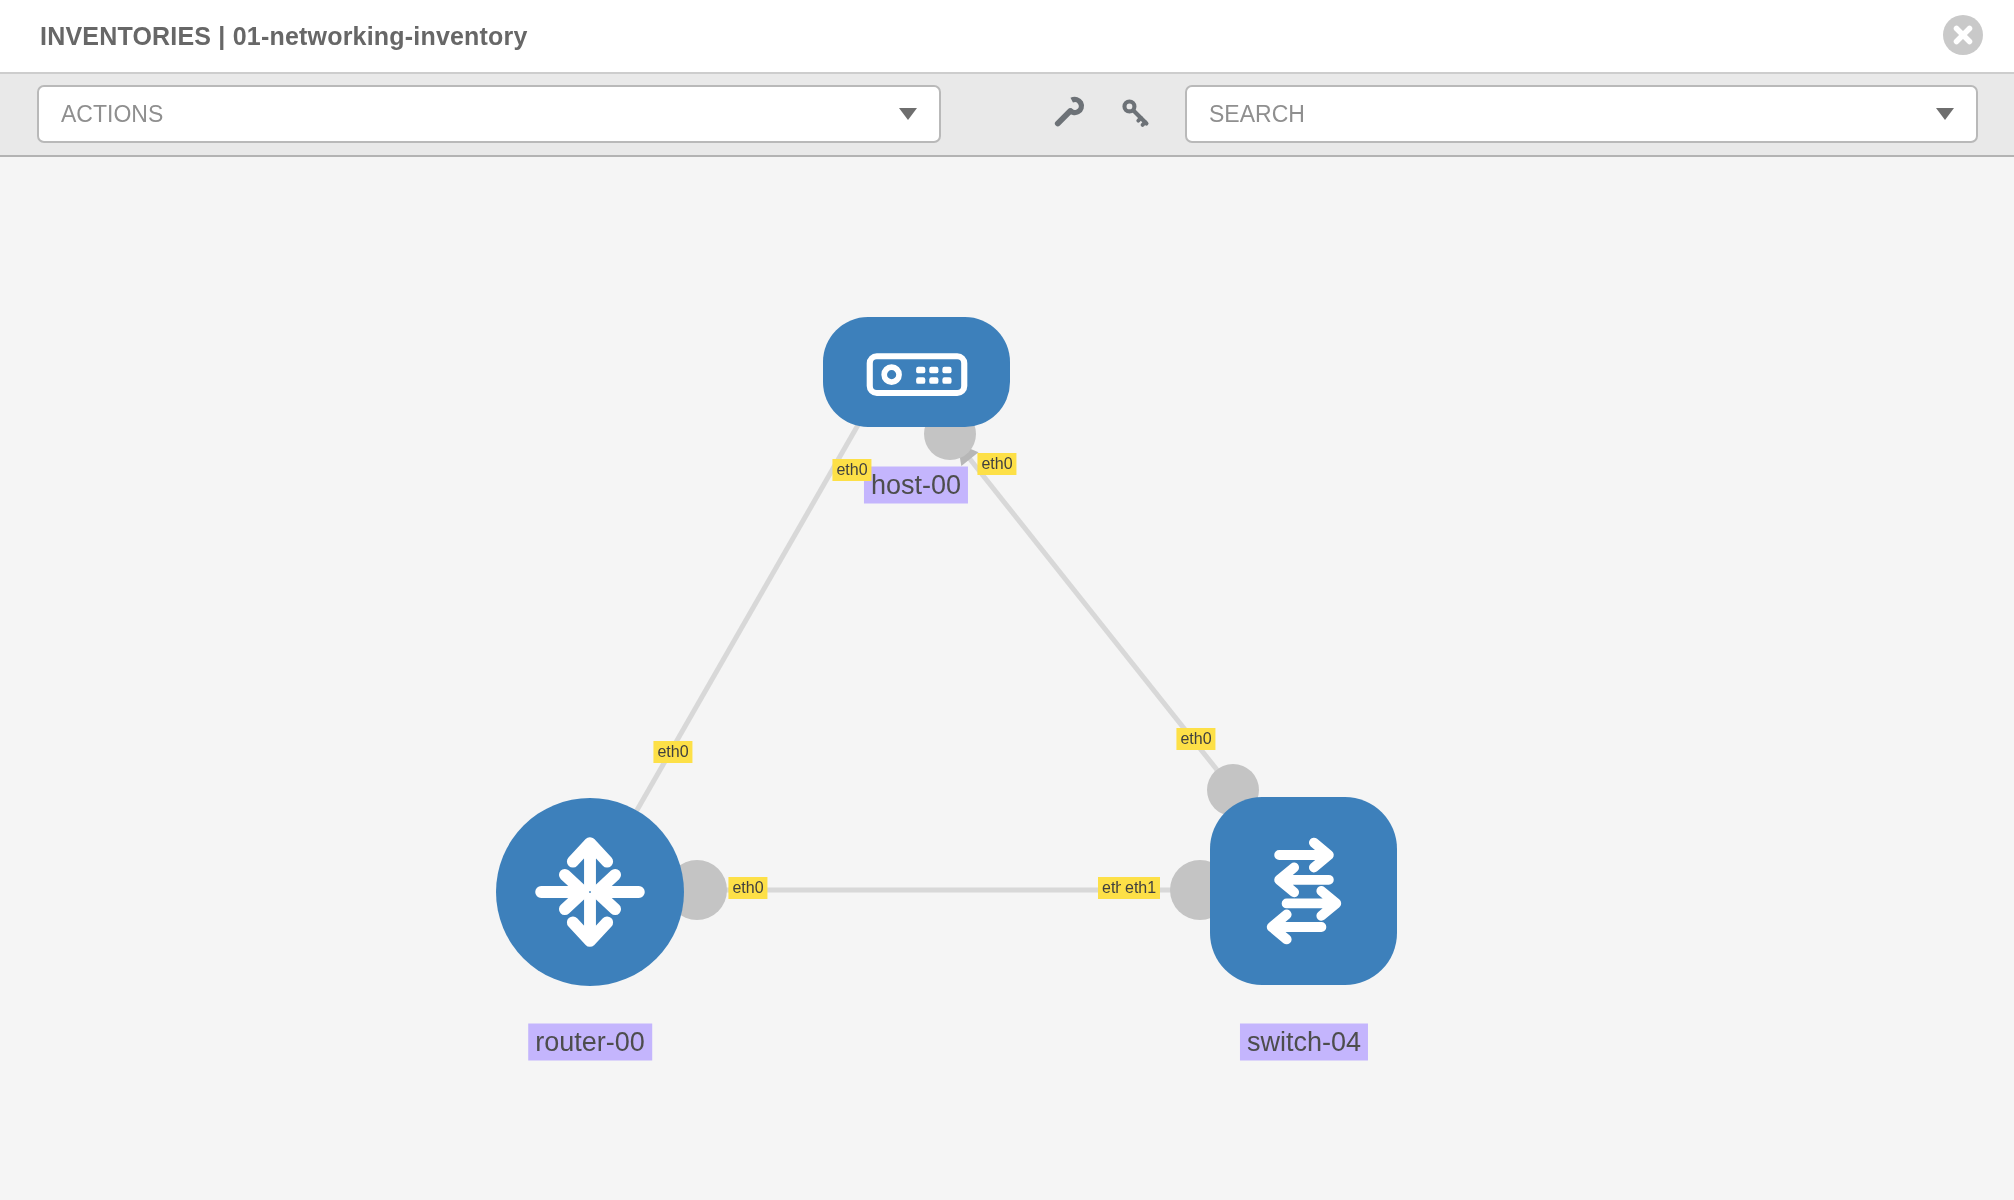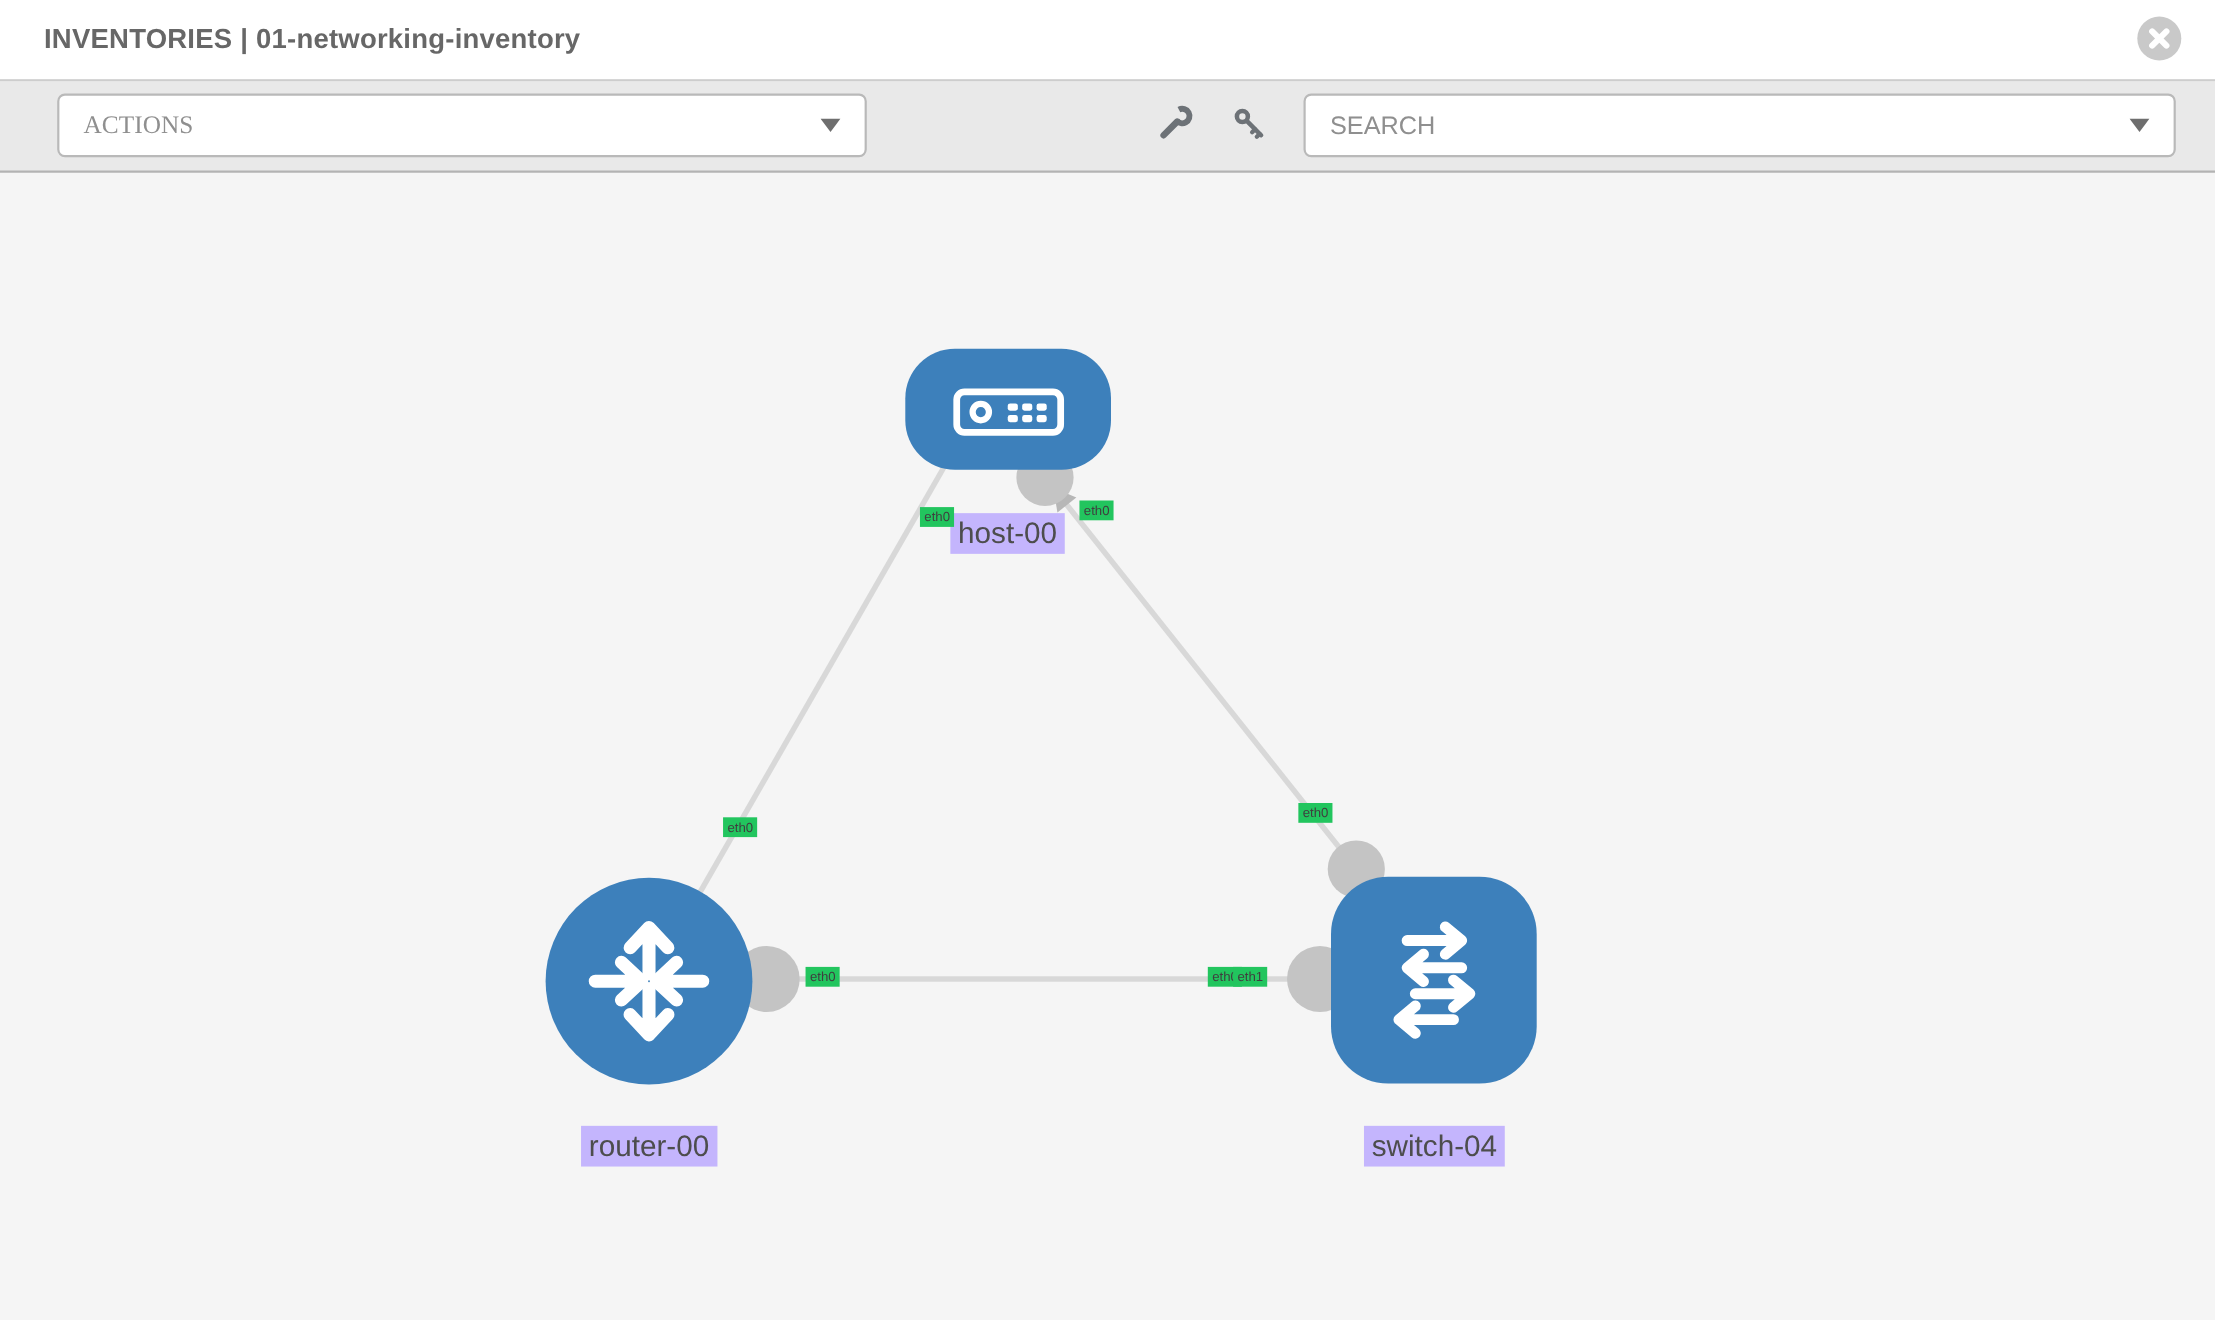--- a/index.html
+++ b/index.html
@@ -14,39 +14,39 @@
   .title{position:absolute;left:40px;top:50%;transform:translateY(-50%);
     font-size:25px;font-weight:bold;color:#676767;letter-spacing:.2px;white-space:nowrap;}
   .close-btn{position:absolute;right:31px;top:15px;width:40px;height:40px;border-radius:50%;
     background:#c9c9c9;display:flex;align-items:center;justify-content:center;cursor:pointer;}
   
   .toolbar{position:absolute;top:74px;left:0;right:0;height:81px;background:#e9e9e9;
     border-bottom:2px solid #b3b3b3;z-index:9;}
   .dropdown{position:absolute;top:11px;height:58px;background:#fff;border:2px solid #b9b9b9;
     border-radius:7px;display:flex;align-items:center;justify-content:space-between;
     padding:0 22px;font-size:23px;color:#8f8f8f;box-sizing:border-box;cursor:pointer;}
-  .dd-actions{left:52px;width:736px;font-family:Liberation Serif, serif;}
+  .dd-actions{left:37px;width:904px;}
   .dd-search{left:1185px;width:793px;gap:22px;}
   .caret{width:0;height:0;border-left:9px solid transparent;border-right:9px solid transparent;
     border-top:12px solid #6e6e6e;}
   .tool-icon{position:absolute;top:50%;transform:translateY(-50%);cursor:pointer;}
   .ti-wrench{left:1051px;}
   .ti-key{left:1119px;}
   
   .canvas{position:absolute;top:157px;left:0;right:0;bottom:0;background:#f5f5f5;overflow:hidden;}
   .links{position:absolute;left:0;top:0;z-index:1;}
   .node{position:absolute;background:#3d80bb;display:flex;align-items:center;justify-content:center;
     z-index:2;cursor:pointer;}
   .node-host{left:823px;top:160px;width:187px;height:110px;border-radius:45px;}
   .node-router{left:496px;top:641px;width:188px;height:188px;border-radius:50%;}
   .node-switch{left:1210px;top:640px;width:187px;height:188px;border-radius:52px;}
   .node-label{position:absolute;transform:translate(-50%,-50%);background:#c4b5fd;color:#4d4d4d;
     font-size:27px;padding:3px 7px;white-space:nowrap;z-index:3;margin-top:28px;}
-  .iface-label{position:absolute;transform:translate(-50%,-50%);background:#22c55e;color:#3f3f3f;
-    font-size:12px;padding:2px 4px;white-space:nowrap;z-index:3;}
+  .iface-label{position:absolute;transform:translate(-50%,-50%);background:#fde047;color:#3f3f3f;
+    font-size:16px;padding:2px 4px;white-space:nowrap;z-index:3;}
   .iface-left{transform:translate(0,-50%);}
   .z1{z-index:3;} .z2{z-index:4;}
   
   .zoom-panel{position:absolute;left:1633px;top:929px;width:381px;height:114px;background:#fff;
     border:2px solid #b9b9b9;border-right:none;border-bottom:none;border-top-left-radius:5px;
     box-sizing:border-box;z-index:6;}
   .zoom-value{position:absolute;left:60px;top:6px;width:260px;text-align:center;
     font-size:18px;color:#2a2a2a;}
   .zoom-minus-bar{position:absolute;left:16px;top:54px;width:27px;height:7px;background:#8e8e8e;
     border-radius:4px;cursor:pointer;}

